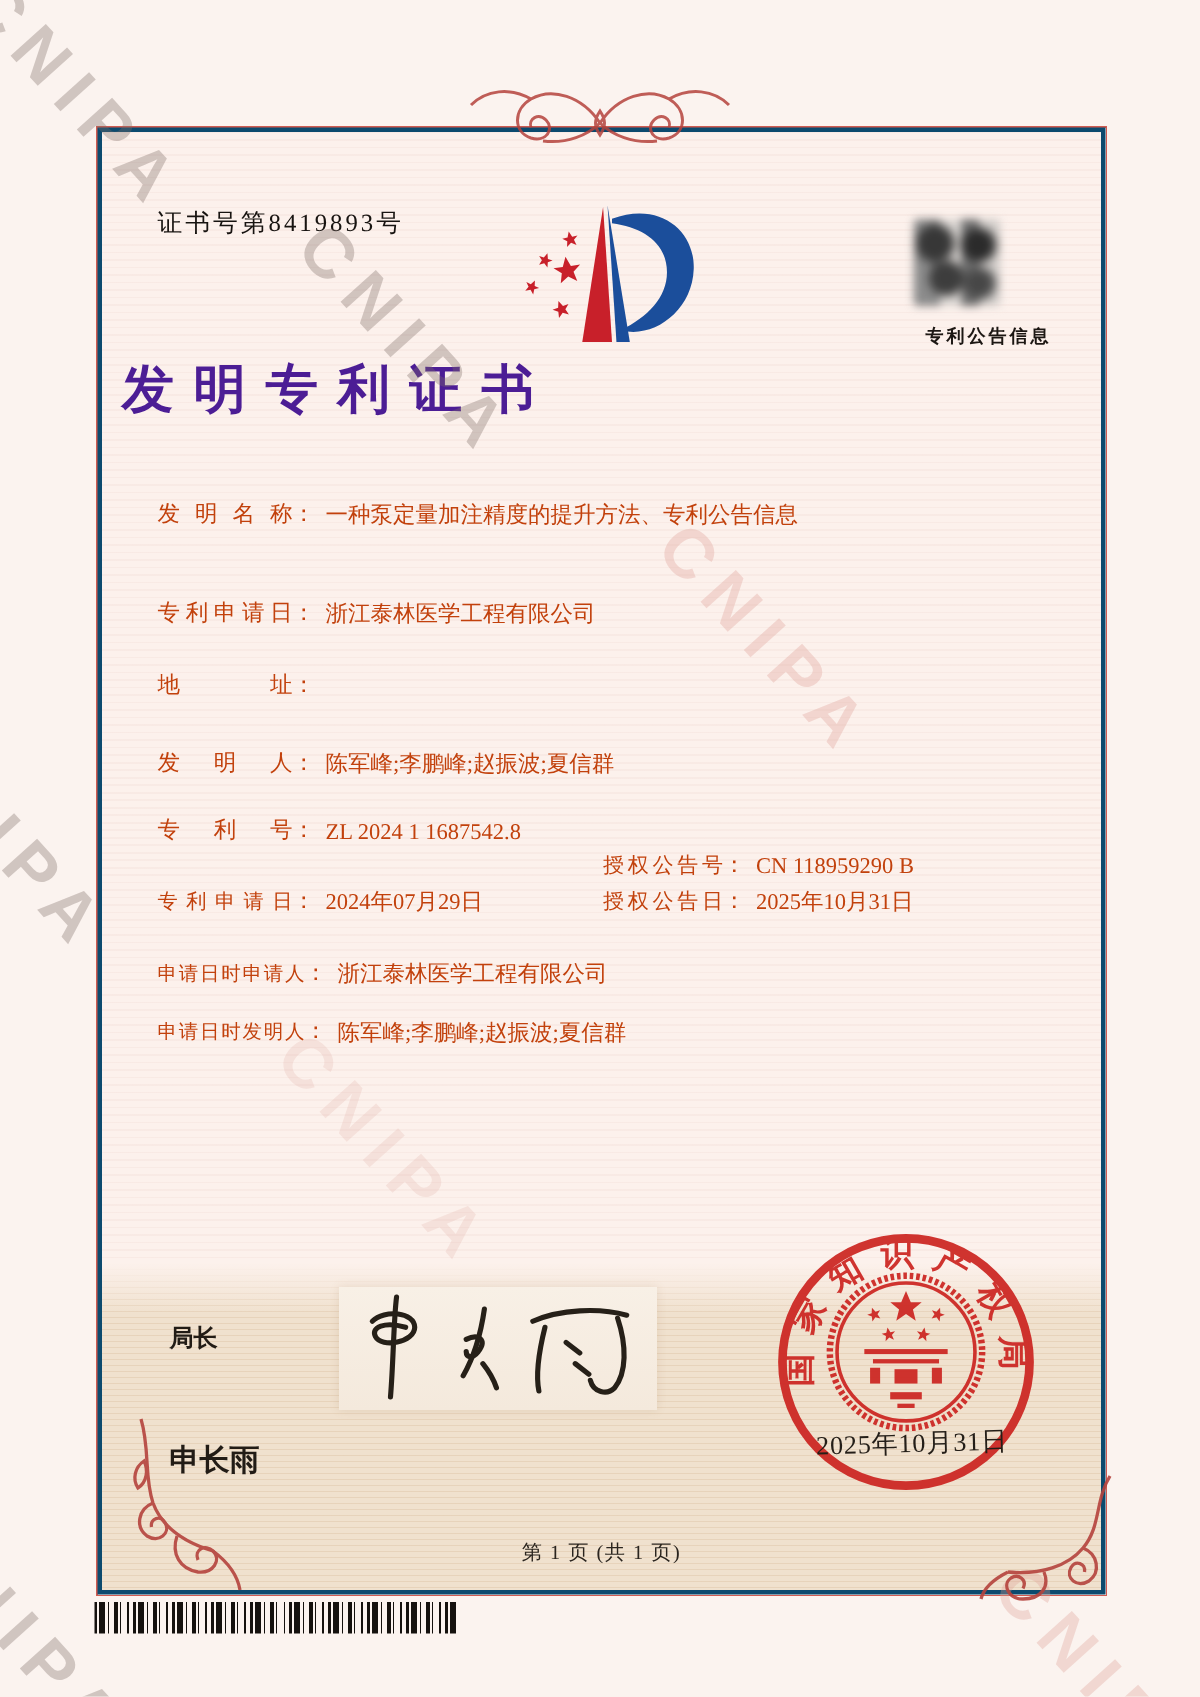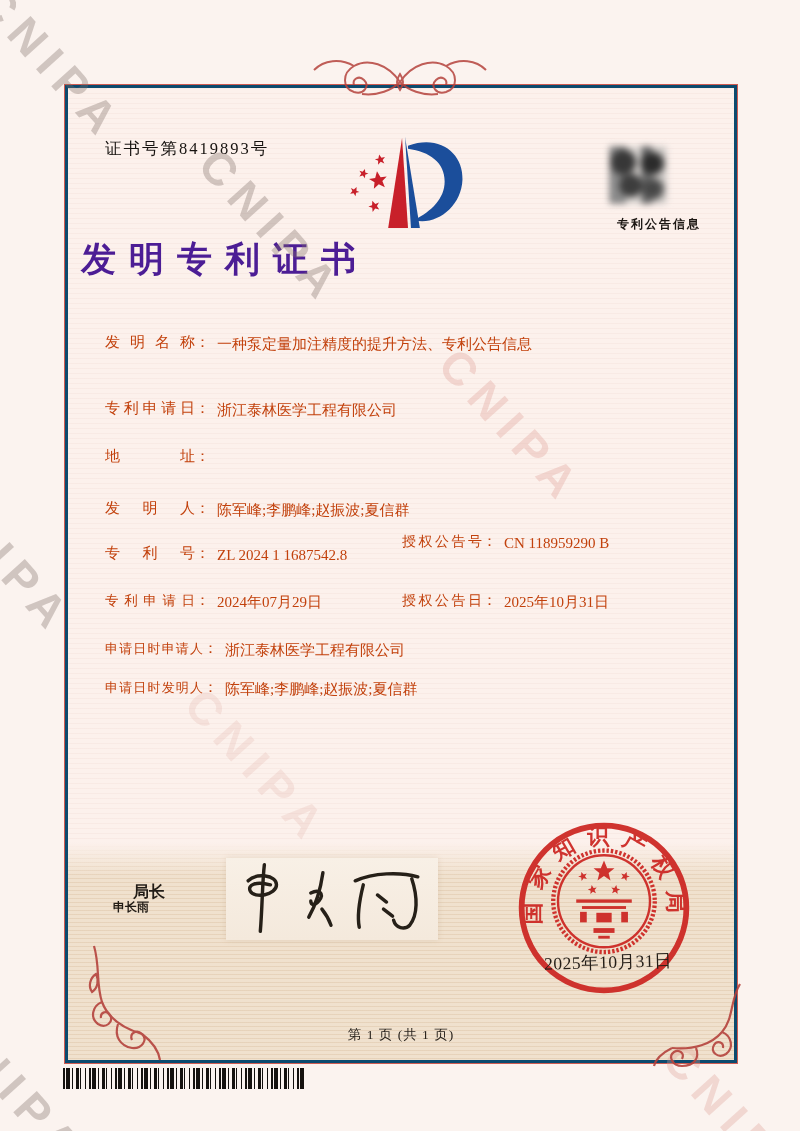--- a/index.html
+++ b/index.html
@@ -84,22 +84,22 @@
   .col-right .flabel{width:80px;font-size:14px;padding-top:1px;}
 
   
   .statement{
     position:absolute;left:18px;top:674px;width:632px;
     font-size:14.5px;line-height:29px;letter-spacing:0.8px;color:#1d1813;
   }
   .statement .l1{text-indent:2.4em;}
 
   
-  .officer-title{position:absolute;left:45px;top:794px;font-family:"Liberation Sans",sans-serif;font-weight:700;font-size:16px;color:#221c16;margin-left:20px;}
-  .officer-name{position:absolute;left:45px;top:811px;font-family:"Liberation Sans",sans-serif;font-weight:700;font-size:12px;color:#221c16;}
+  .officer-title{position:absolute;left:45px;top:794px;font-family:"Liberation Sans",sans-serif;font-weight:700;font-size:16px;color:#221c16;}
+  .officer-name{position:absolute;left:45px;top:872px;font-family:"Liberation Sans",sans-serif;font-weight:700;font-size:20px;color:#221c16;}
   .sig-patch{
     position:absolute;left:158px;top:770px;width:212px;height:82px;
     background:linear-gradient(180deg,#f8f0e6,#f4e9dc);
     box-shadow:0 0 6px rgba(150,110,70,0.15);
   }
   .seal{position:absolute;left:445px;top:729px;width:182px;height:182px;opacity:0.92;}
   .seal-date{
     position:absolute;left:470px;top:862px;width:140px;text-align:center;
     font-size:17.5px;color:#241e18;letter-spacing:0.5px;transform:rotate(-1.5deg);
     z-index:5;
@@ -183,21 +183,21 @@
       <span class="flabel">发明人</span>
         <span class="colon">：</span>
       <span class="fvalue">陈军峰;李鹏峰;赵振波;夏信群</span>
     </div>
 
     <div class="row" style="top:456px">
       <span class="flabel">专利号</span>
         <span class="colon">：</span>
       <span class="fvalue">ZL 2024 1 1687542.8</span>
     </div>
-    <div class="row col-right" style="top:444px">
+    <div class="row col-right" style="top:479px">
       <span class="flabel">授权公告号</span>
         <span class="colon">：</span>
       <span class="fvalue">CN 118959290 B</span>
     </div>
 
     <div class="row" style="top:503px">
       <span class="flabel" style="font-size:13.5px;padding-top:1px">专利申请日</span>
         <span class="colon">：</span>
       <span class="fvalue">2024年07月29日</span>
     </div>

